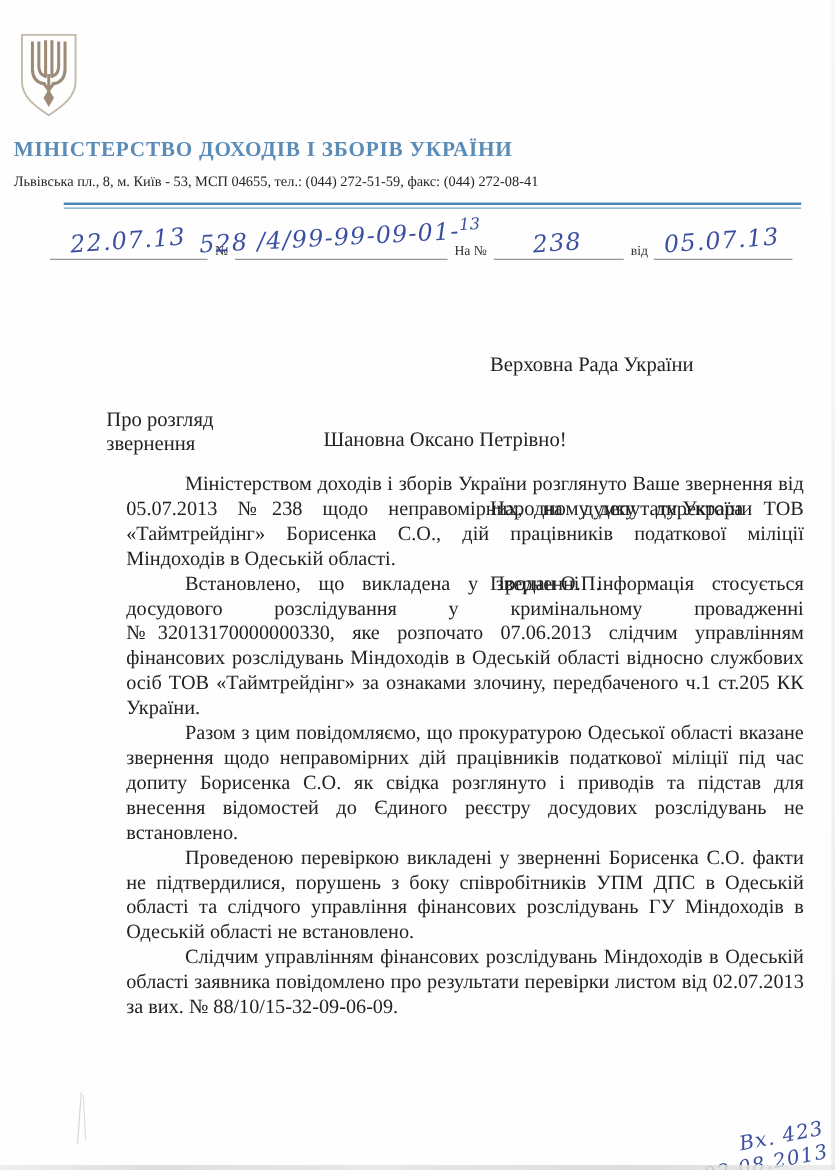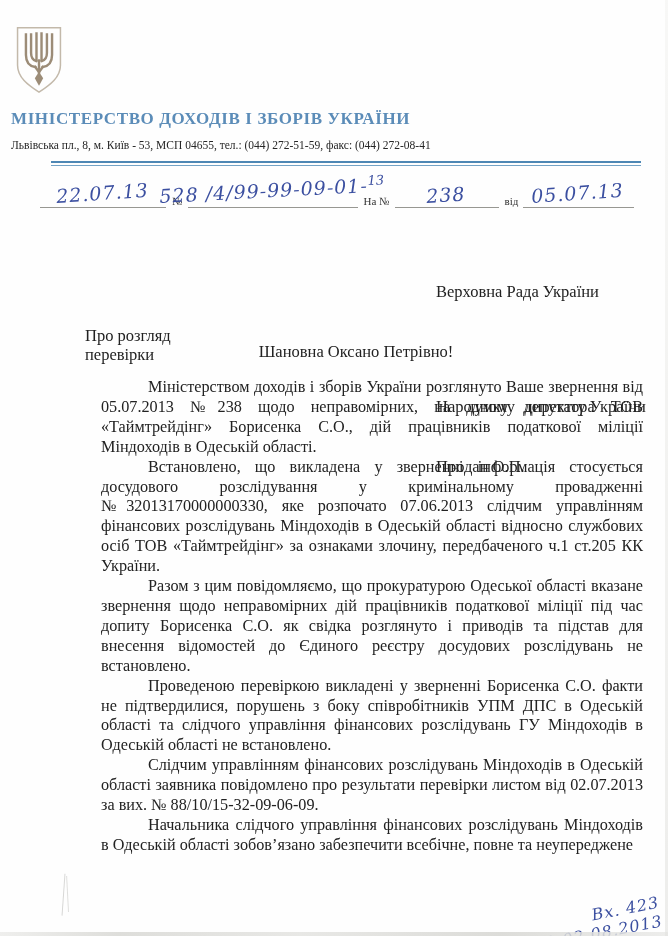--- a/index.html
+++ b/index.html
@@ -63,21 +63,21 @@
     letter-spacing:1px;
     line-height:1;
     padding-bottom:1px;
     white-space:nowrap;
   }
   .tilt-a { transform:rotate(-4deg); transform-origin:bottom left; }
   .tilt-b { transform:rotate(-3deg); transform-origin:bottom left; }
   .hand .sup { font-size:13px; vertical-align:7px; letter-spacing:0; }
   
   .recipient {
-    position:absolute; left:436px; top:242px;
+    position:absolute; left:392px; top:242px;
     font-size:16.5px; line-height:20px;
     white-space:pre-wrap;
   }
   .recipient .grp { margin-top:15px; }
   .subject {
     position:absolute; left:85px; top:326px;
     font-size:16.5px; line-height:19px;
   }
   .salutation {
     position:absolute; left:85px; top:342px; width:542px;
@@ -175,32 +175,31 @@
   <div class="recipient">
     <div>Верховна Рада України</div>
     <div class="grp">
       <div>Народному  депутату України</div>
       <div>Продан О.П.</div>
     </div>
   </div>
 
   <div class="subject">
     <div>Про розгляд</div>
-    <div>перевірки</div>
+    <div>звернення</div>
   </div>
 
   <div class="salutation">Шановна Оксано Петрівно!</div>
 
   <div class="body">
     <p>Міністерством доходів і зборів України розглянуто Ваше звернення від 05.07.2013 №238 щодо неправомірних, на думку директора ТОВ «Таймтрейдінг» Борисенка С.О., дій працівників податкової міліції Міндоходів в Одеській області.</p>
     <p>Встановлено, що викладена у зверненні інформація стосується досудового розслідування у кримінальному провадженні №32013170000000330, яке розпочато 07.06.2013 слідчим управлінням фінансових розслідувань Міндоходів в Одеській області відносно службових осіб ТОВ «Таймтрейдінг» за ознаками злочину, передбаченого ч.1 ст.205 КК України.</p>
     <p>Разом з цим повідомляємо, що прокуратурою Одеської області вказане звернення щодо неправомірних дій працівників податкової міліції під час допиту Борисенка С.О. як свідка розглянуто і приводів та підстав для внесення відомостей до Єдиного реєстру досудових розслідувань не встановлено.</p>
     <p>Проведеною перевіркою викладені у зверненні Борисенка С.О. факти не підтвердилися, порушень з боку співробітників УПМ ДПС в Одеській області та слідчого управління фінансових розслідувань ГУ Міндоходів в Одеській області не встановлено.</p>
     <p>Слідчим управлінням фінансових розслідувань Міндоходів в Одеській області заявника повідомлено про результати перевірки листом від 02.07.2013 за вих. № 88/10/15-32-09-06-09.</p>
-    <p>Начальника слідчого управління фінансових розслідувань Міндоходів в Одеській області зобов’язано забезпечити всебічне, повне та неупереджене</p>
   </div>
 
   <div class="stamp">
     <div>Вх. 423</div>
     <div>від 02.08.2013</div>
   </div>
 
   <div class="pencil-mark"></div>
   <div class="scan-edge-bottom"></div>
   <div class="scan-edge-right"></div>

